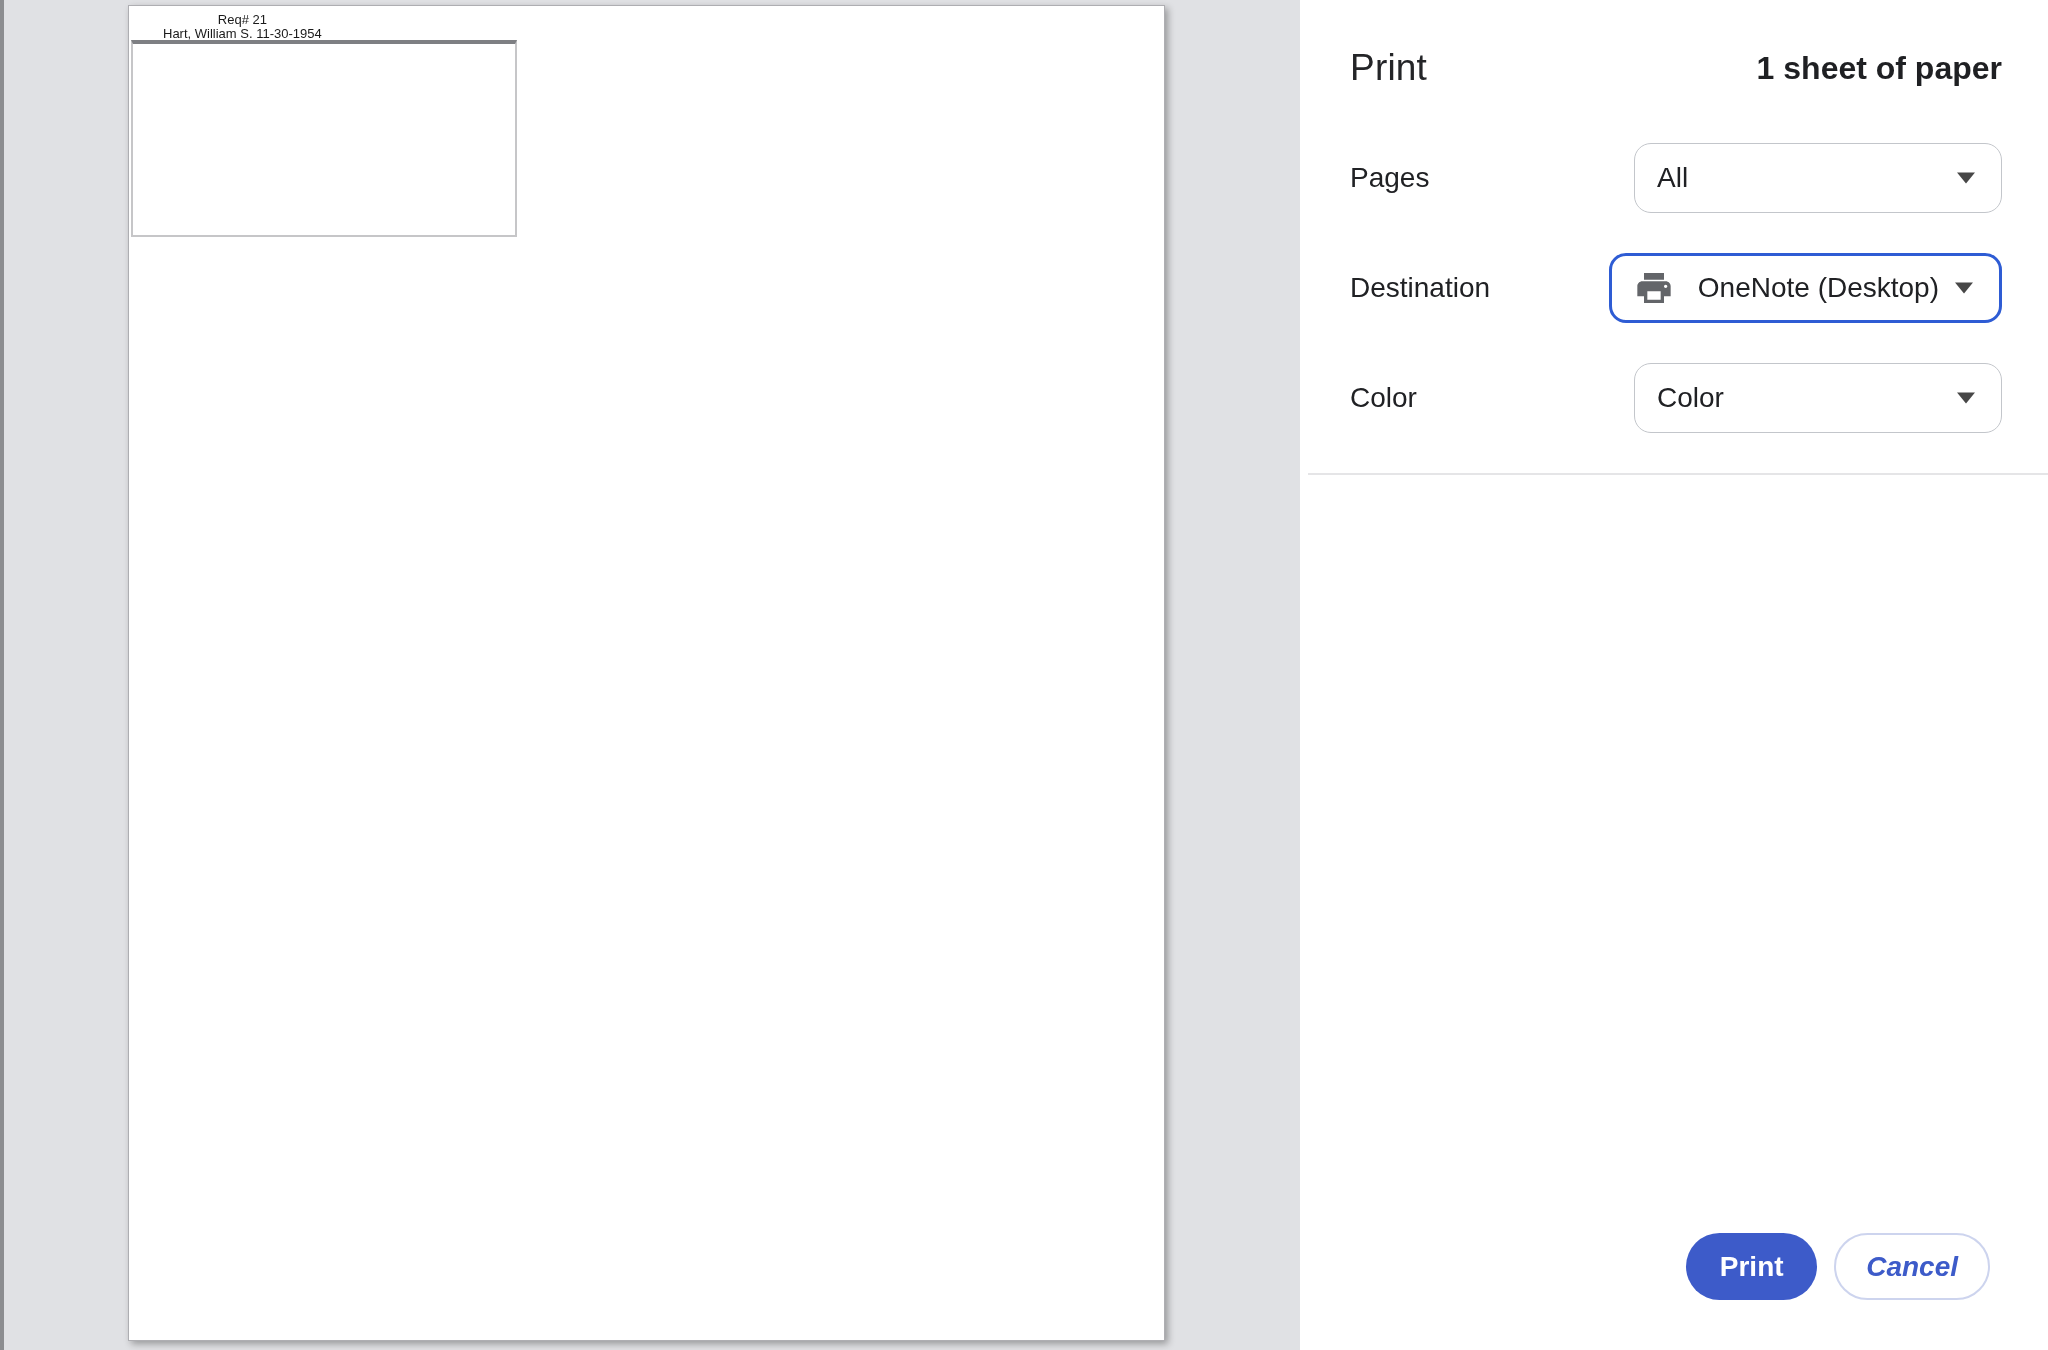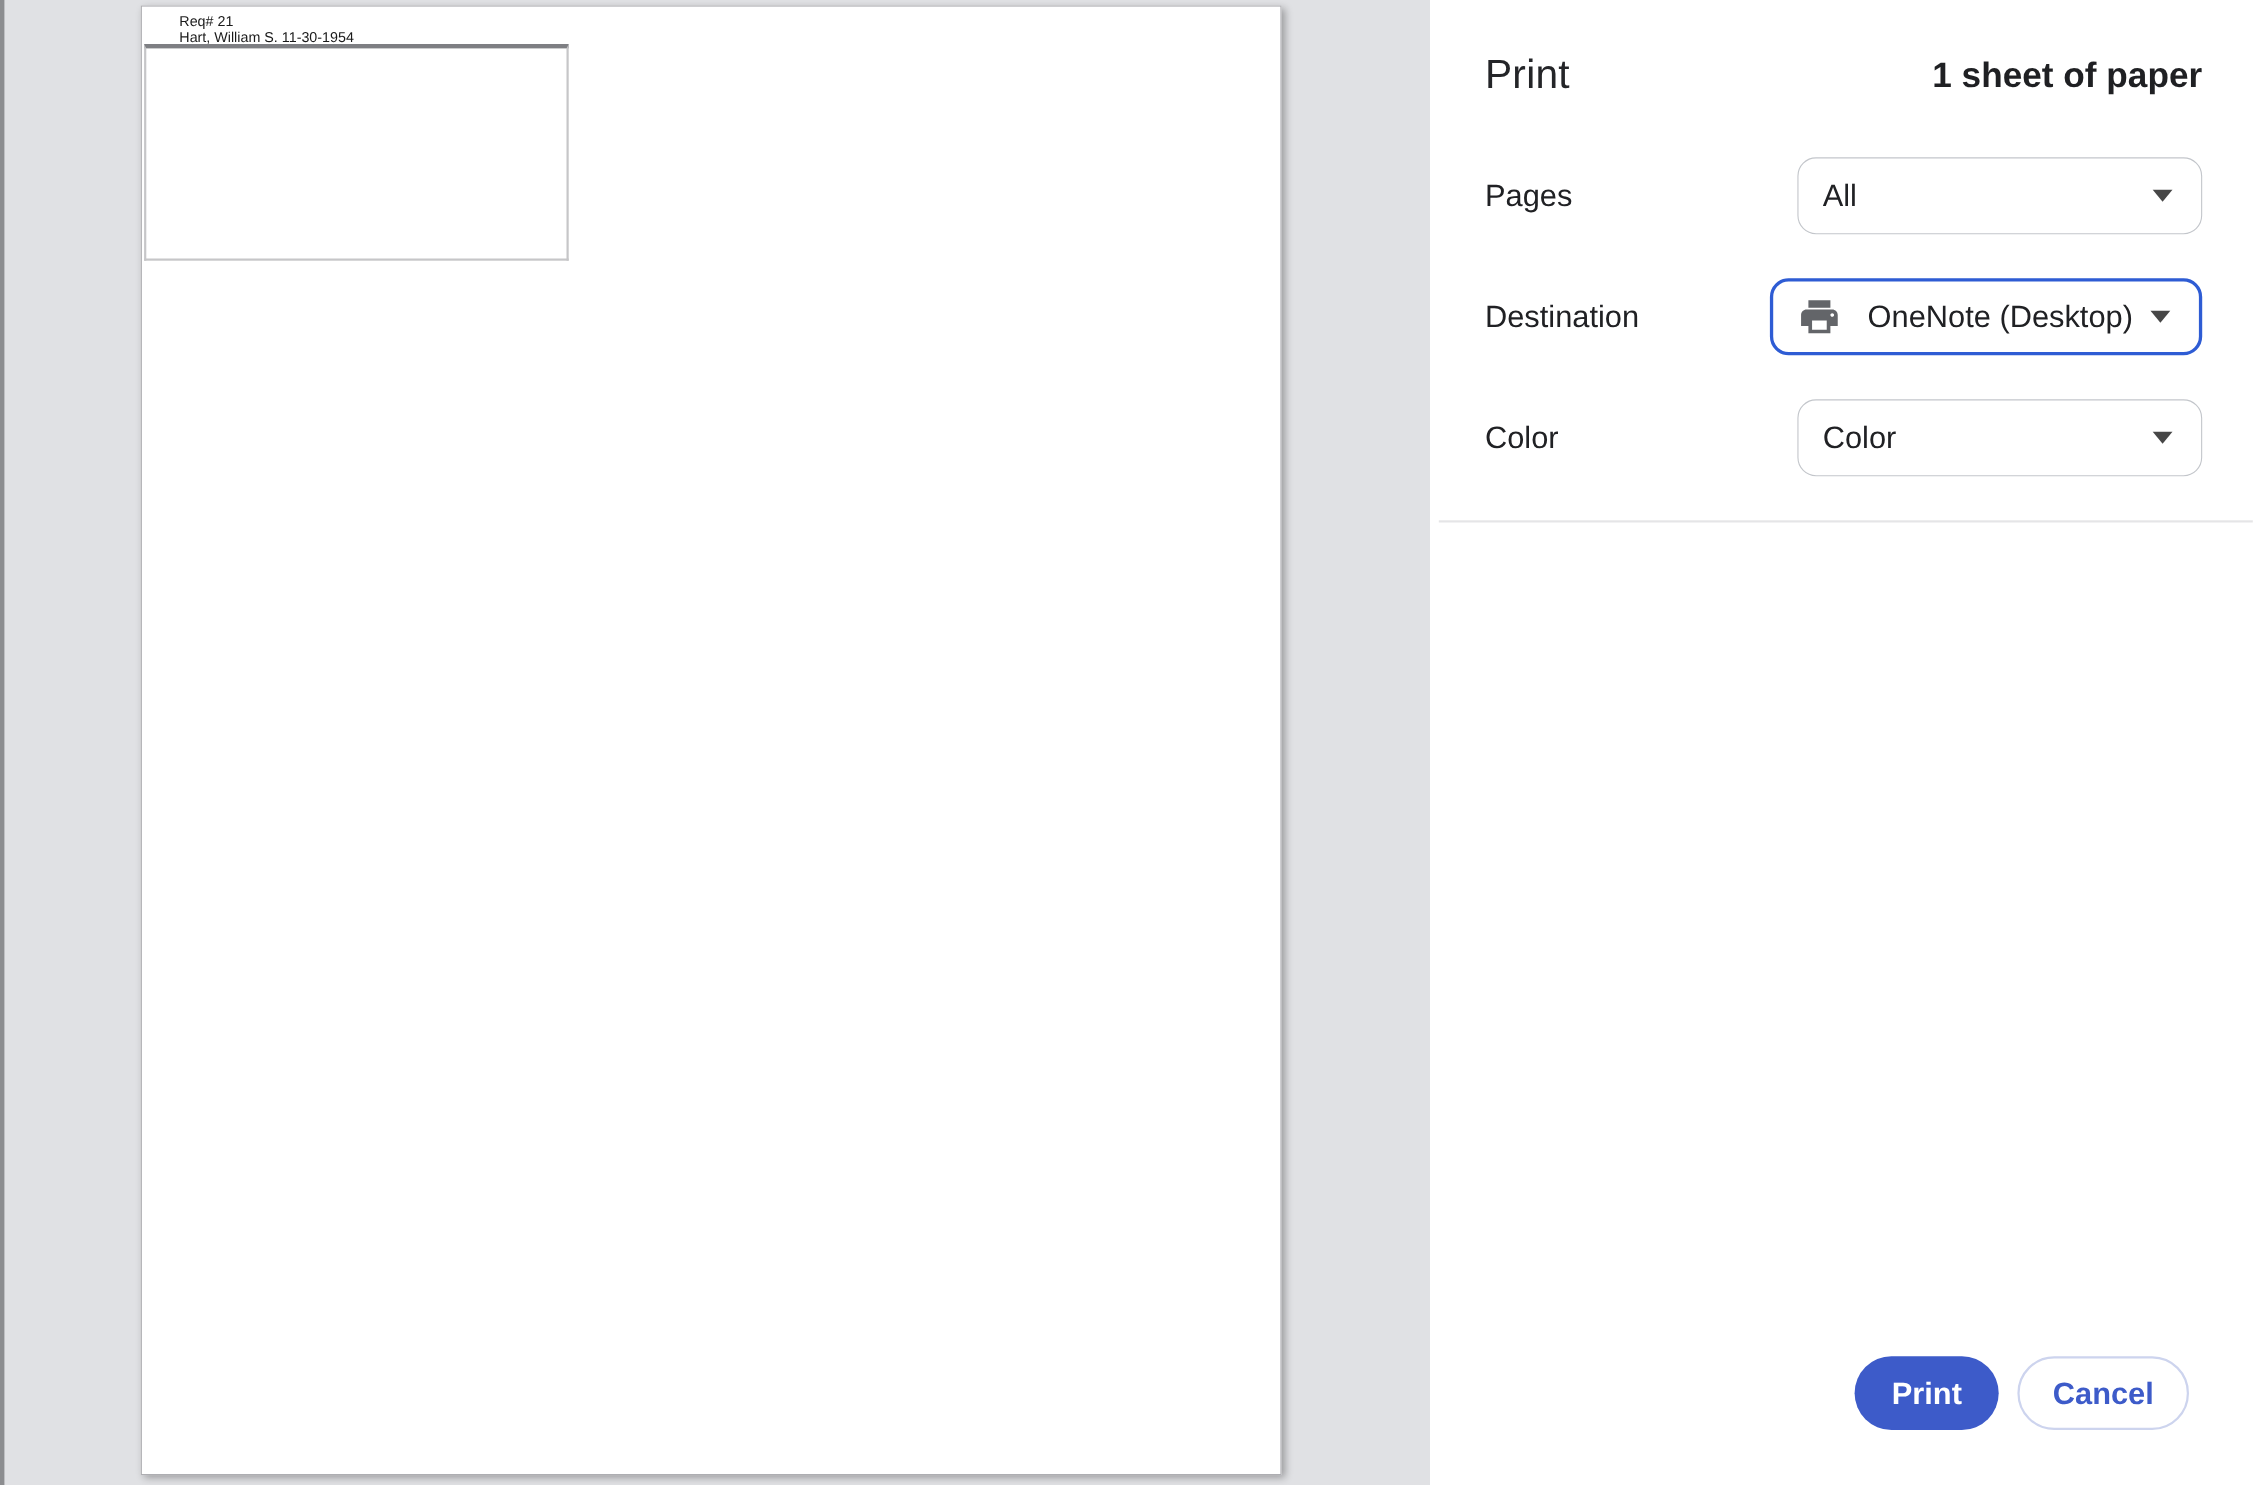--- a/index.html
+++ b/index.html
@@ -23,21 +23,21 @@
   .edge-strip{
     position:absolute;left:0;top:0;width:4px;height:1350px;background:#8c8d90;
   }
   .paper{
     position:absolute;left:128px;top:5px;width:1037px;height:1336px;
     background:#fff;border:1px solid #aeaeb2;
     box-shadow:3px 3px 7px rgba(0,0,0,0.32);
   }
   .doc-text{
     position:absolute;left:34px;top:7px;
-    font-size:13px;line-height:13.5px;color:#1a1a1a;white-space:nowrap;
+    font-size:13px;line-height:13.5px;color:#1a1a1a;white-space:nowrap;text-align:center;
   }
   .content-rect{
     position:absolute;left:2px;top:34px;width:386px;height:197px;
     border:2px solid #c6c6c8;border-top:4px solid #7e7f83;background:#fff;
   }
 
   
   .panel{
     position:absolute;left:1300px;top:0;width:748px;height:1350px;
     background:#fff;padding:44px 46px 0 50px;
@@ -76,21 +76,21 @@
   .more-settings-label{font-size:30px;color:#1f2023;}
 
   .actions{position:absolute;right:58px;bottom:50px;display:flex;gap:17px;}
   .btn{
     height:67px;min-width:131px;border-radius:34px;
     font-family:inherit;font-size:28px;font-weight:700;
     display:flex;align-items:center;justify-content:center;
     padding:0 30px;cursor:pointer;
   }
   .btn-primary{background:var(--button-blue);color:#ffffff;border:none;}
-  .btn-secondary{background:#fff;color:var(--button-blue);border:2px solid #cdd4ee;}
+  .btn-secondary{background:#fff;color:var(--button-blue);border:2px solid #cdd4ee;font-style:italic;}
 </style>
 </head>
 <body>
 
 <div class="preview-area">
   <div class="edge-strip"></div>
   <div class="paper">
     <div class="doc-text">
       <div>Req# 21</div>
       <div>Hart, William S. 11-30-1954</div>

